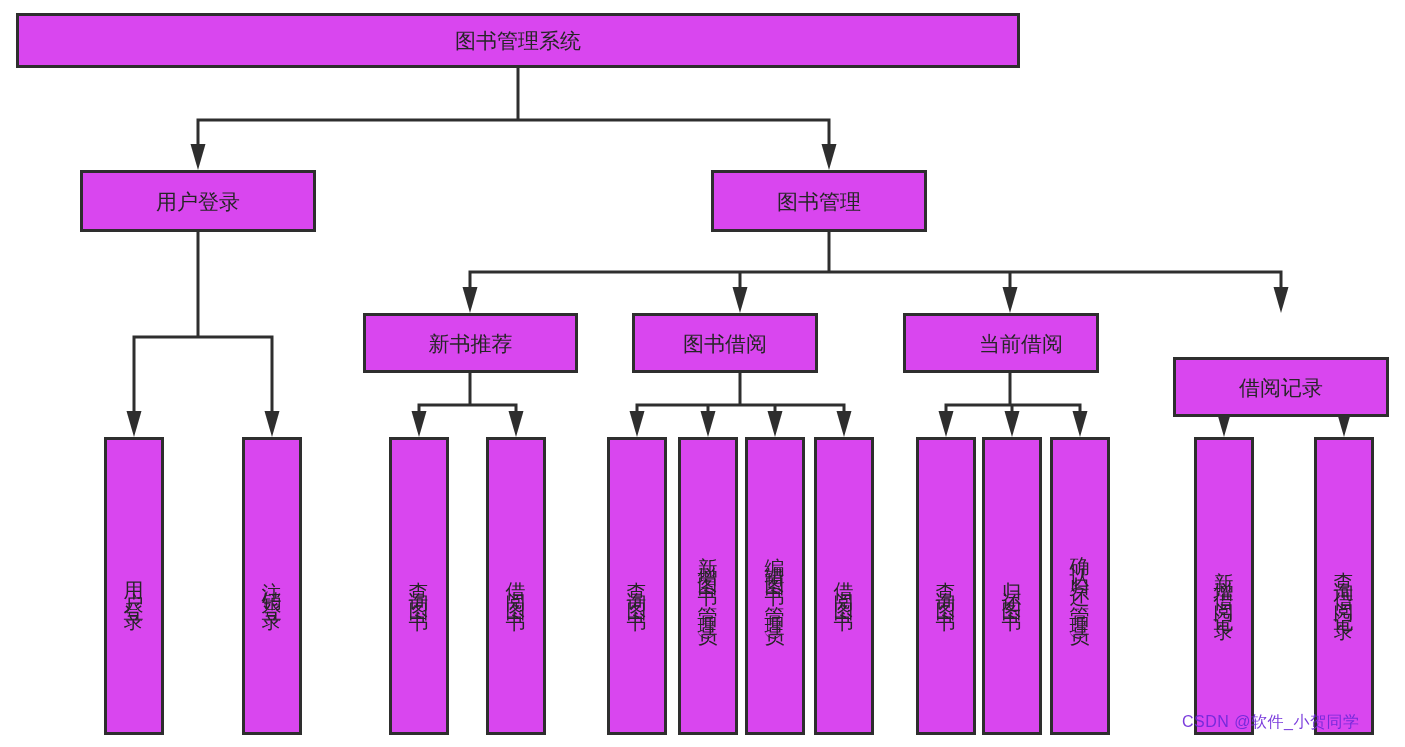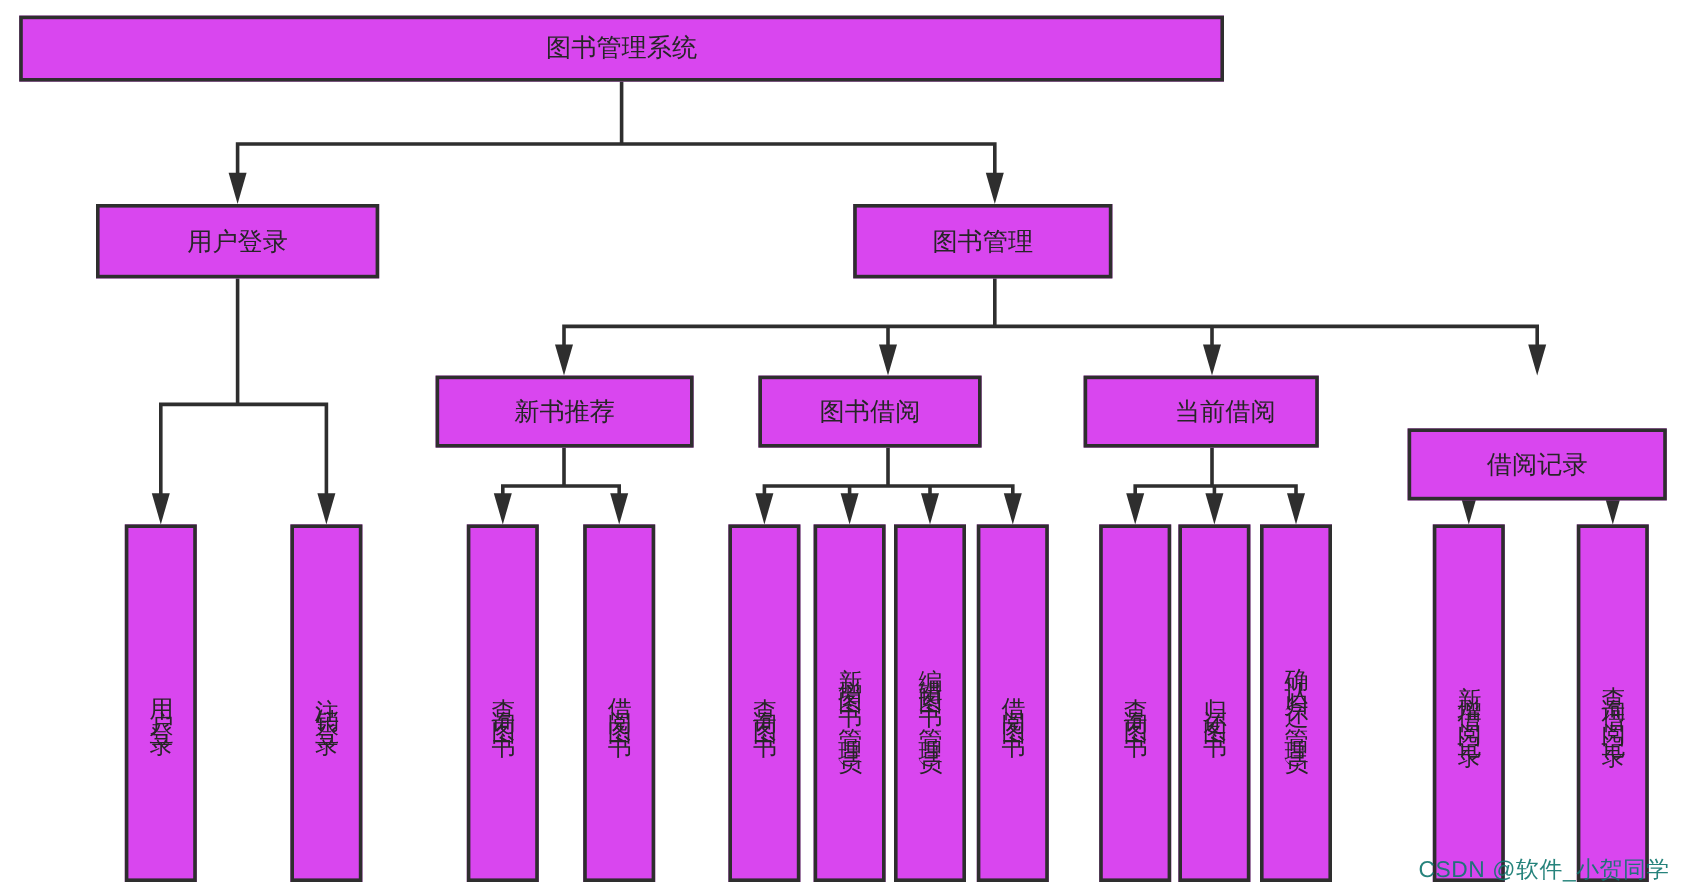--- a/index.html
+++ b/index.html
@@ -32,22 +32,22 @@
   .box.v {
     writing-mode: vertical-rl;
     font-size: 20px;
     letter-spacing: 10px;
     white-space: normal;
   }
   .watermark {
     position: absolute;
     left: 1182px;
     top: 712px;
-    font-size: 19px;
-    color: #0f766e;
+    font-size: 16px;
+    color: #6d28d9;
     opacity: 0.9;
     letter-spacing: 0.5px;
     z-index: 5;
     white-space: nowrap;
   }
 </style>
 </head>
 <body>
 
 <div class="canvas">

